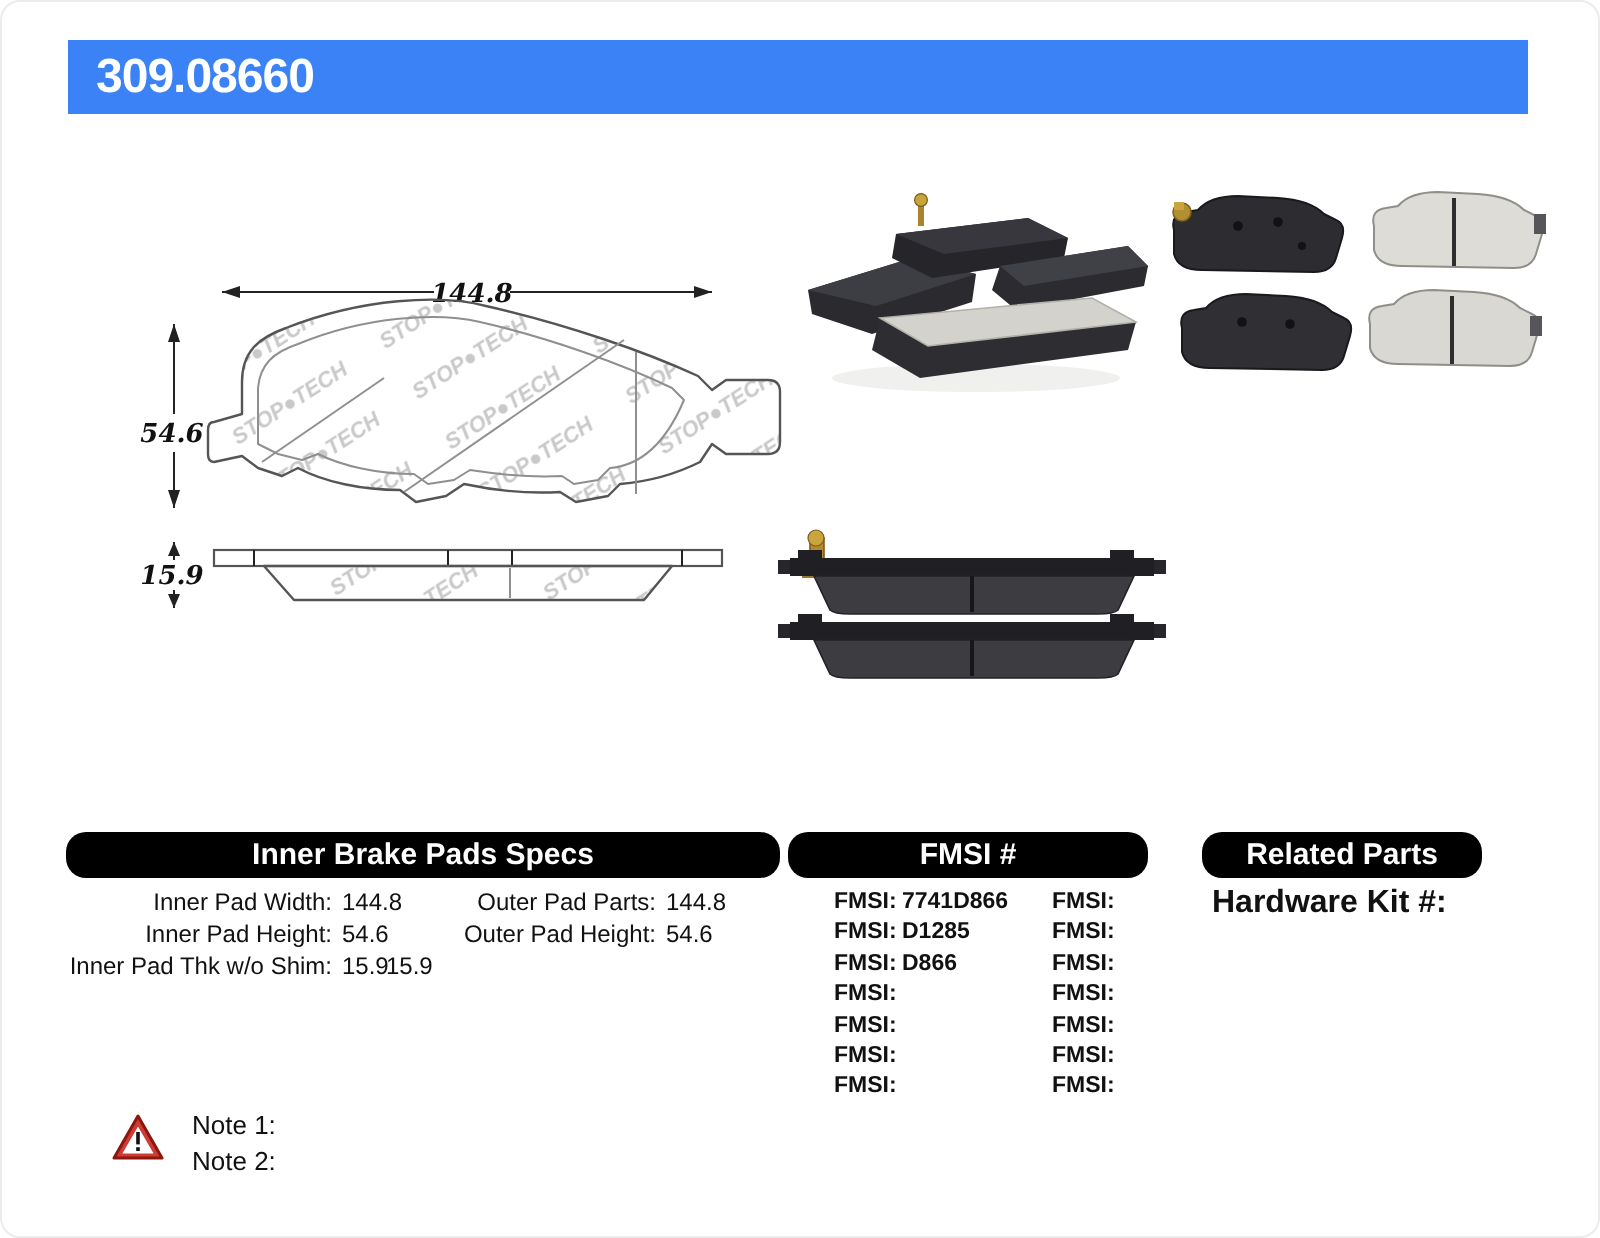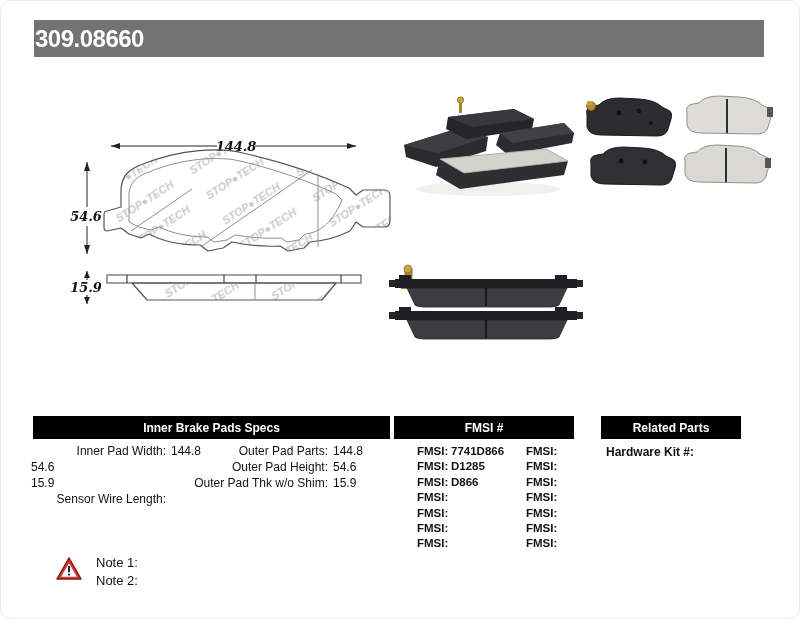--- a/index.html
+++ b/index.html
@@ -2,44 +2,44 @@
 <html><head>
 <meta charset="utf-8">
 <style>
   html,body{margin:0;padding:0;background:#fff;}
   #page{position:relative;width:800px;height:619px;background:#fff;overflow:hidden;
         border:1px solid #ececec;border-radius:10px;box-sizing:border-box;
         font-family:"Liberation Sans",sans-serif;color:#111;}
   .abs{position:absolute;}
 
   
-  #header-bar{left:33px;top:19px;width:730px;height:37px;background:#737373;
+  #header-bar{left:33px;top:19px;width:730px;height:37px;background:#3b82f6;
      display:flex;justify-content:space-between;align-items:center;
-     padding:0 1px;box-sizing:border-box;}
+     padding:0 14px;box-sizing:border-box;}
   #header-bar .hdr-txt{color:#fff;font-weight:bold;font-size:24px;letter-spacing:-0.5px;white-space:nowrap;}
 
   
   #tech-drawing{left:58px;top:133px;}
   #photo-angled{left:395px;top:92px;}
   #photo-flat{left:578px;top:88px;}
   #photo-edge{left:388px;top:262px;}
 
   .dim-label{font-family:"DejaVu Serif",serif;font-style:italic;font-weight:bold;
      font-size:13px;fill:#111;}
   .wm-text{font-family:"Liberation Sans",sans-serif;font-weight:bold;font-style:italic;
      font-size:11px;fill:#c9c9c9;}
   .outline{fill:url(#wm);stroke:#555;stroke-width:1.2;stroke-linejoin:round;}
   .inner-line{fill:none;stroke:#8f8f8f;stroke-width:1;stroke-linejoin:round;}
   .dim-line{stroke:#222;stroke-width:1;}
   .dim-arrow{fill:#222;}
 
   
   .bar{position:absolute;top:415px;height:23px;background:#000;color:#fff;
      display:flex;align-items:center;justify-content:center;
-     font-weight:bold;font-size:12px;}
+     font-weight:bold;font-size:15px;border-radius:10px;}
   #bar-specs{left:32px;width:357px;}
   #bar-specs span{display:block;width:50%;text-align:center;white-space:nowrap;}
   #bar-fmsi{left:393px;width:180px;}
   #bar-related{left:600px;width:140px;text-align:center;}
 
   
   #inner-specs{left:25px;top:442px;}
   #outer-specs{left:187px;top:442px;}
   .spec-row{display:flex;line-height:16px;font-size:12px;font-weight:normal;white-space:nowrap;}
   .spec-label{width:140px;text-align:right;}
@@ -47,21 +47,21 @@
 
   
   #fmsi-col1{left:393px;top:443px;}
   #fmsi-col2{left:502px;top:443px;}
   .fmsi-row{display:flex;line-height:15.4px;font-size:11.5px;font-weight:bold;white-space:nowrap;margin-left:23px;}
   .fmsi-label{width:31px;}
   .fmsi-value{padding-left:3px;}
 
   
   #related-rows{left:605px;top:443px;}
-  .rel-row{line-height:16px;font-size:12px;font-weight:bold;white-space:nowrap;}
+  .rel-row{line-height:16px;font-size:16px;font-weight:bold;white-space:nowrap;}
 
   
   #warning-icon{left:55px;top:556px;}
   #notes{left:95px;top:553px;}
   .note-row{line-height:17.5px;font-size:13px;font-weight:normal;white-space:nowrap;}
 </style>
 </head>
 <body>
 
 <div id="page">
@@ -232,42 +232,39 @@
   <div id="bar-related" class="bar">
     <span>Related Parts</span>
   </div>
 
   <div id="inner-specs" class="abs">
     <div class="spec-row">
       <span class="spec-label">Inner Pad Width:</span>
       <span class="spec-value">144.8</span>
     </div>
     <div class="spec-row">
+      <span class="spec-label">Inner Pad Height:</span>
       <span class="spec-value">54.6</span>
     </div>
     <div class="spec-row">
+      <span class="spec-label">Inner Pad Thk w/o Shim:</span>
       <span class="spec-value">15.9</span>
-    </div>
-    <div class="spec-row">
-      <span class="spec-label">Sensor Wire Length:</span>
-      <span class="spec-value"></span>
     </div>
   </div>
 
   <div id="outer-specs" class="abs">
     <div class="spec-row">
       <span class="spec-label">Outer Pad Parts:</span>
       <span class="spec-value">144.8</span>
     </div>
     <div class="spec-row">
       <span class="spec-label">Outer Pad Height:</span>
       <span class="spec-value">54.6</span>
     </div>
     <div class="spec-row">
-      <span class="spec-label">Outer Pad Thk w/o Shim:</span>
       <span class="spec-value">15.9</span>
     </div>
   </div>
 
   <div id="fmsi-col1" class="abs">
     <div class="fmsi-row">
       <span class="fmsi-label">FMSI:</span>
       <span class="fmsi-value">7741D866</span>
     </div>
     <div class="fmsi-row">

